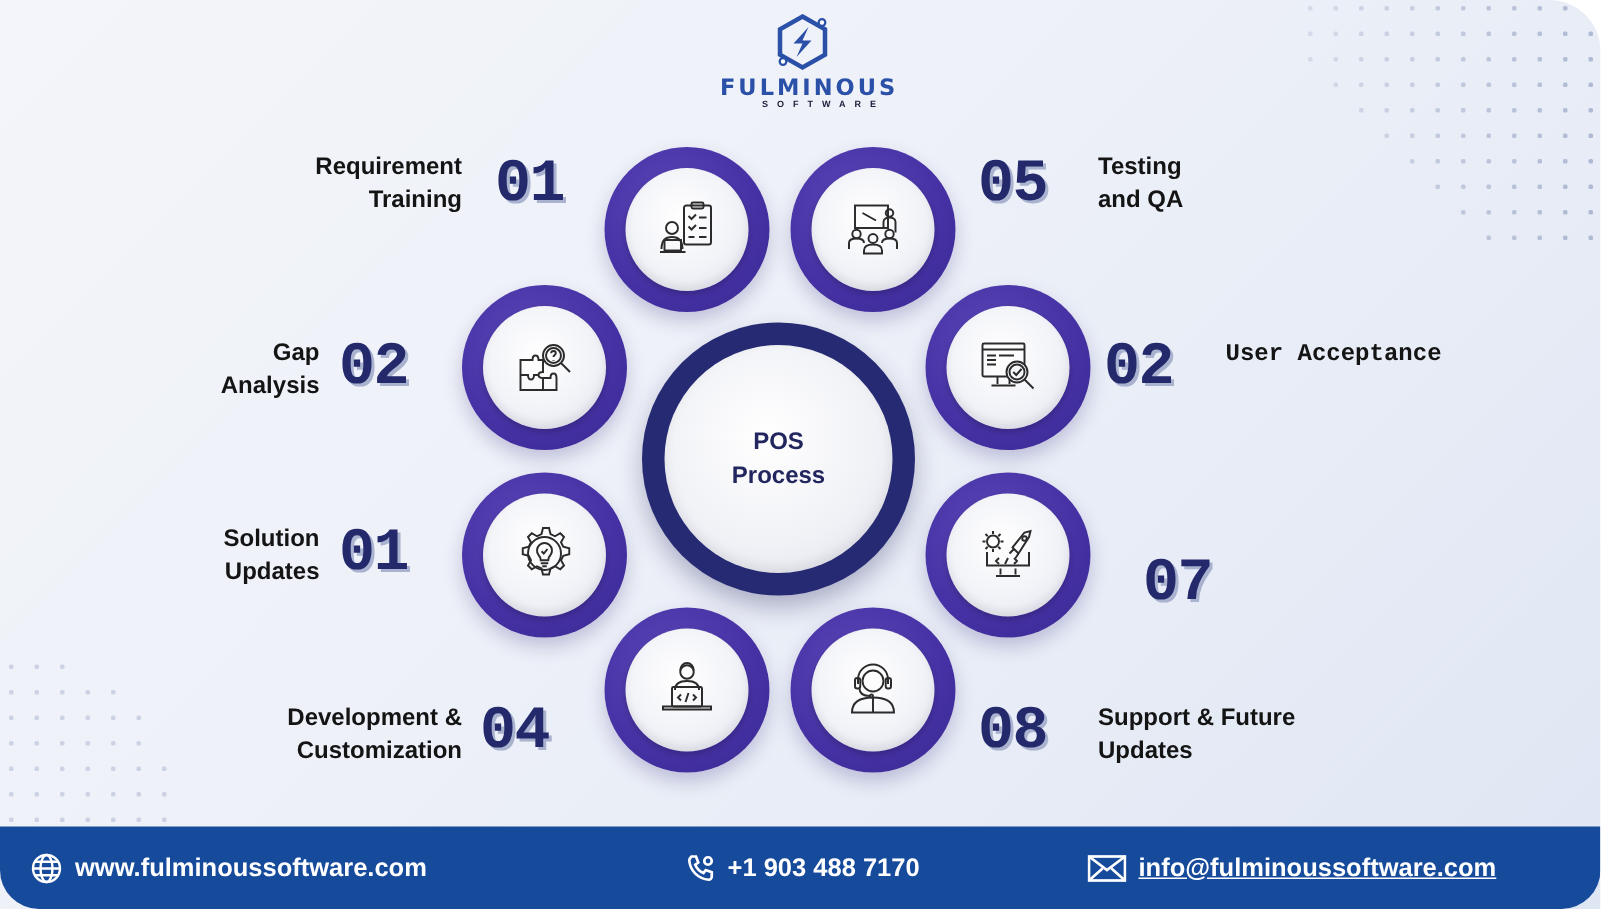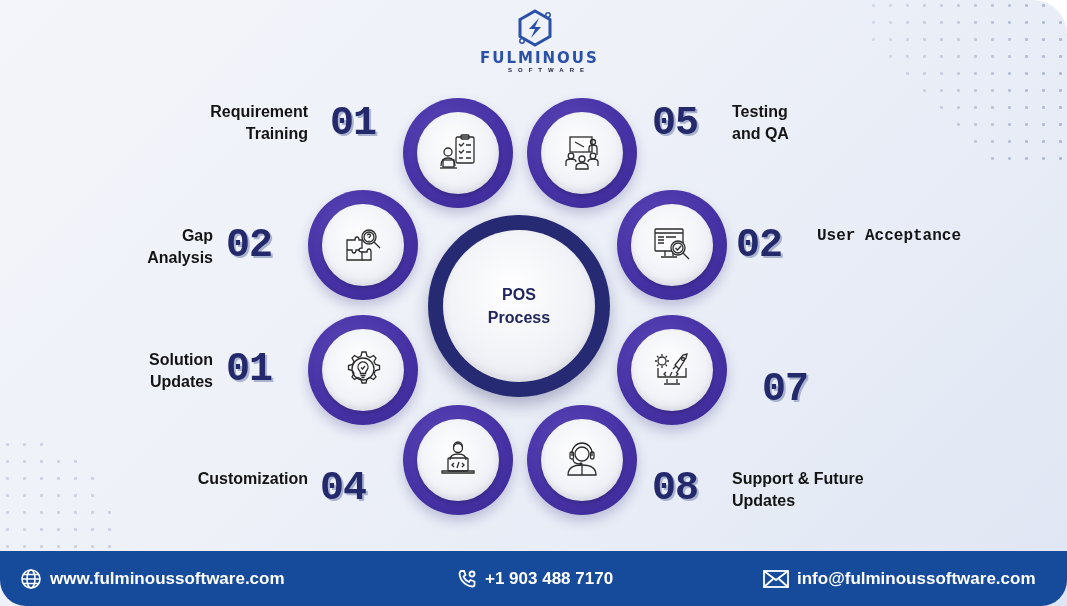--- a/index.html
+++ b/index.html
@@ -328,20 +328,21 @@
         <path d="M15,23 l-2,2 l2,2 M19,27 l2,-4 M25,23 l2,2 l-2,2"></path>
         <path d="M28,20 l-4,-4 l8,-10 l4,-1 l-1,4 z"></path>
         <circle cx="32" cy="10" r="1.5"></circle>
         <path d="M25,17 l-3,3 M28,20 l-2,3"></path>
       </svg>
     </div>
   </div>
   <div class="num" style="left:762px;top:348px;margin-top:20px;">07</div>
 
   <div class="label right" style="left:150px;top:468px;width:158px;">
+    <span>Development &amp;</span>
     <span>Customization</span>
   </div>
   <div class="num" style="left:320px;top:467px;">04</div>
   <div class="ring" style="left:403px;top:405px;">
     <div class="inner">
       <svg viewBox="0 0 42 42" fill="none" stroke="#2b2b2b" stroke-width="1.3">
         <circle cx="21" cy="9" r="4.5"></circle>
         <path d="M16.5,8 c0,-3 2,-5 4.5,-5 s4.5,2 4.5,5"></path>
         <path d="M13,21 c0,-4 3,-6 8,-6 s8,2 8,6"></path>
         <rect x="11" y="19" width="20" height="13" rx="1"></rect>
@@ -380,21 +381,21 @@
       </svg>
       <span>www.fulminoussoftware.com</span>
     </div>
     <div class="item" style="left:457px;">
       <svg width="20" height="20" viewBox="0 0 20 20" fill="none" stroke="#ffffff" stroke-width="1.8">
         <path d="M4,2 l3,0 l1.5,4 l-2,1.5 c1,2.5 3,4.5 5.5,5.5 l1.5,-2 l4,1.5 v3 c0,1 -1,2 -2,2 c-7,-0.5 -12.5,-6 -13,-13 c0,-1 1,-2 1.5,-2.5 z"></path>
         <circle cx="15" cy="5" r="2.5"></circle>
       </svg>
       <span>+1 903 488 7170</span>
     </div>
-    <div class="item" style="left:763px;">
+    <div class="item" style="left:725px;text-decoration:underline;">
       <svg width="26" height="18" viewBox="0 0 26 18" fill="none" stroke="#ffffff" stroke-width="1.8">
         <rect x="1" y="1" width="24" height="16"></rect>
         <path d="M1,1 l12,9 l12,-9 M1,17 l9,-8 M25,17 l-9,-8"></path>
       </svg>
       <span>info@fulminoussoftware.com</span>
     </div>
   </div>
 
 </div>
 

